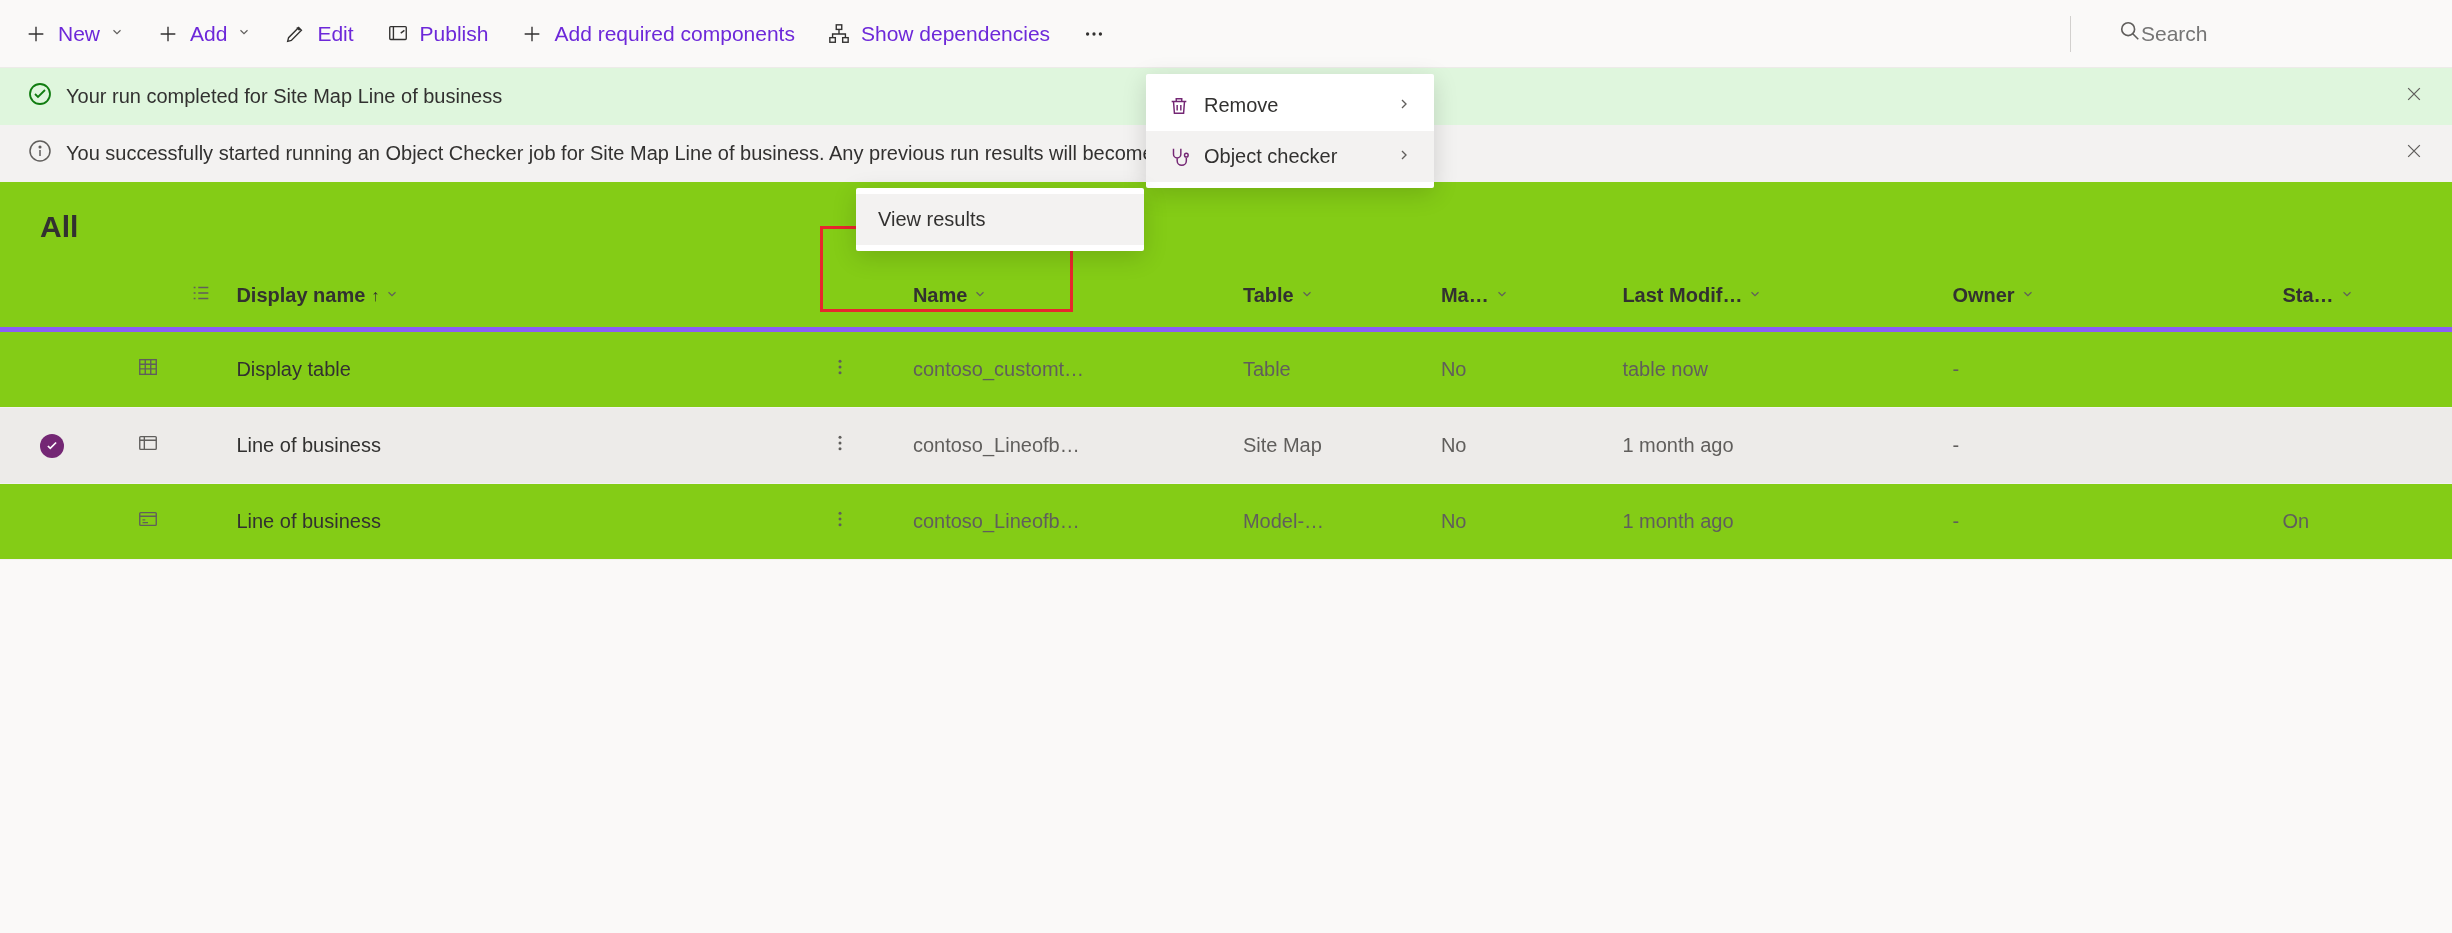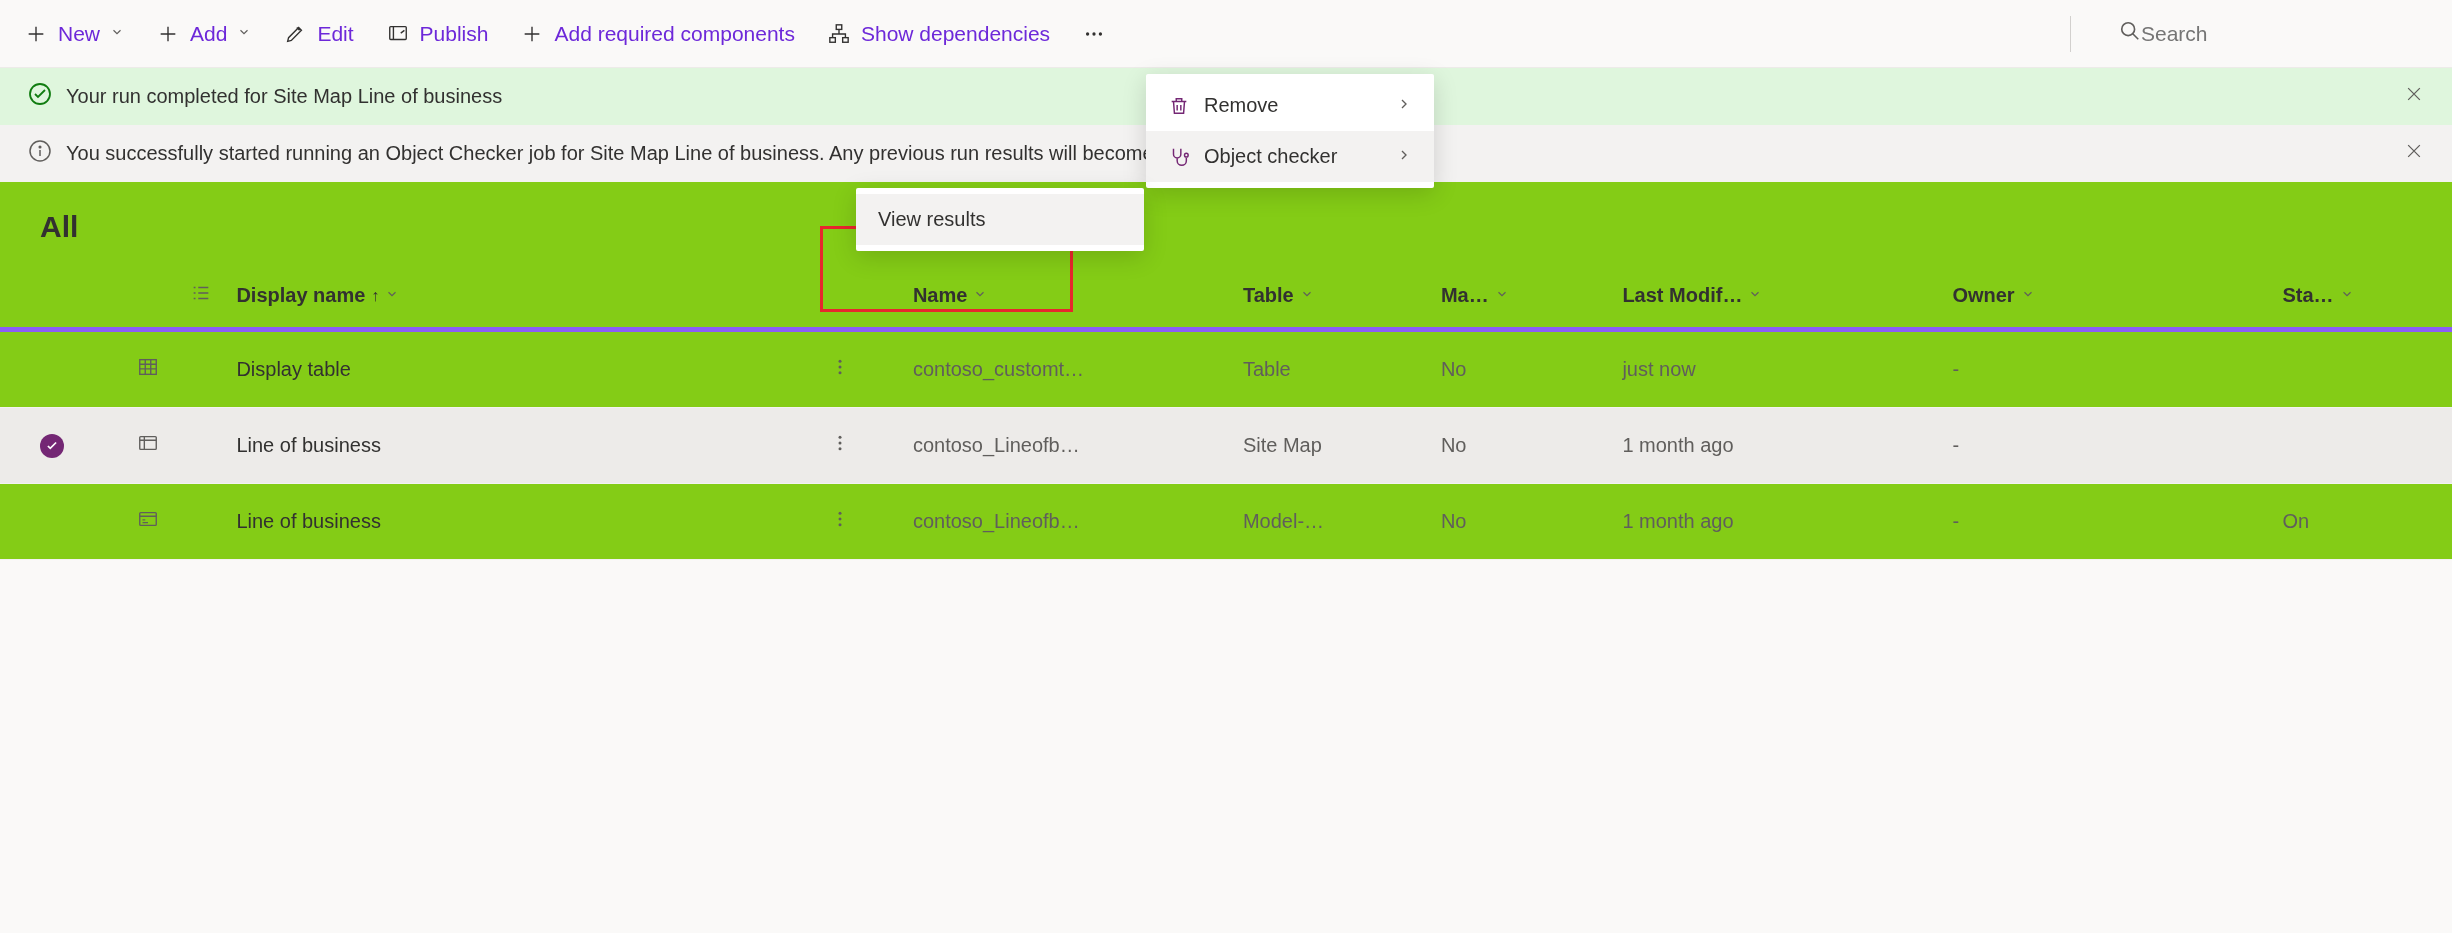--- a/index.html
+++ b/index.html
@@ -417,21 +417,21 @@
             </span></td>
     <td class="col-displayname">Display table</td>
     <td class="col-actions"><span class="row-actions"><svg viewBox="0 0 24 24" width="20" height="20" fill="#605e5c">
                 <circle cx="12" cy="5" r="1.8"></circle>
                 <circle cx="12" cy="12" r="1.8"></circle>
                 <circle cx="12" cy="19" r="1.8"></circle>
               </svg></span></td>
     <td class="col-name muted">contoso_customt…</td>
     <td class="col-type muted">Table</td>
     <td class="col-managed muted">No</td>
-    <td class="col-modified muted">just now</td>
+    <td class="col-modified muted">table now</td>
     <td class="col-owner muted">-</td>
     <td class="col-status muted"></td>
   </tr>
         <tr class="selected">
     <td class="col-check"><span class="check-circle">
               <svg viewBox="0 0 24 24" fill="none" stroke="#fff" stroke-width="3">
                 <path d="M5 12l4 4 10-10"></path>
               </svg>
             </span></td>
     <td class="col-type-icon"><span class="row-icon">

